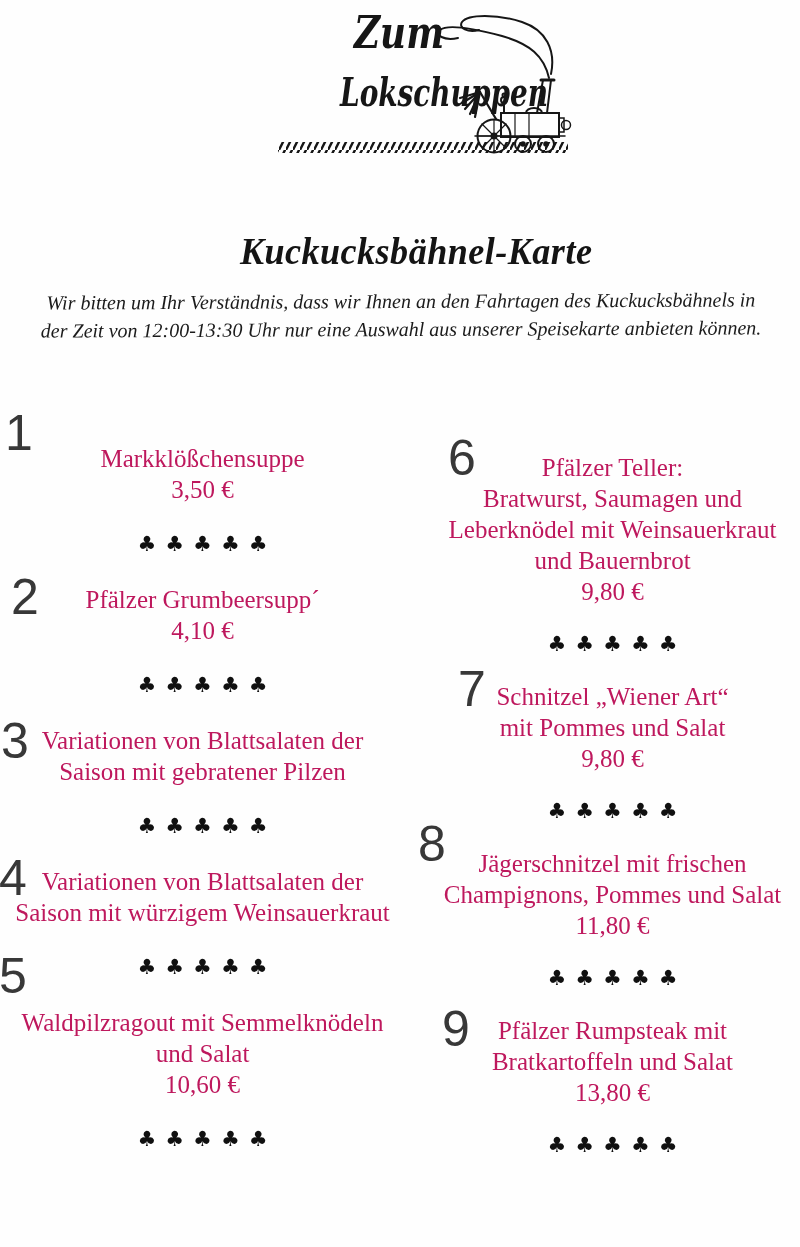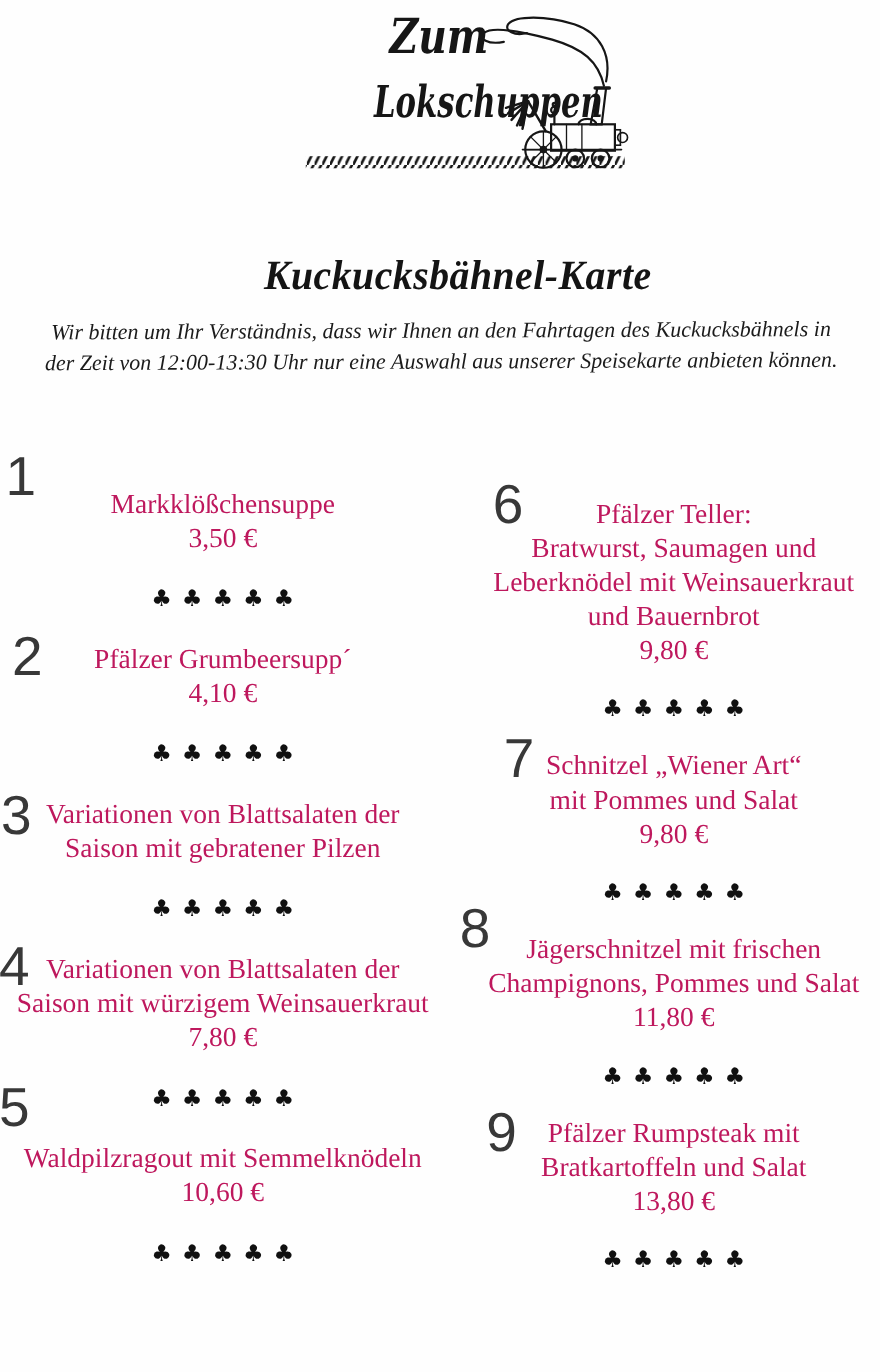--- a/index.html
+++ b/index.html
@@ -167,26 +167,26 @@
       <div class="menu-item item-n3">
         <span class="item-number">3</span>
         <div class="item-line">Variationen von Blattsalaten der</div>
         <div class="item-line">Saison mit gebratener Pilzen</div>
       </div>
       <div class="separator">♣♣♣♣♣</div>
       <div class="menu-item item-n4">
         <span class="item-number">4</span>
         <div class="item-line">Variationen von Blattsalaten der</div>
         <div class="item-line">Saison mit würzigem Weinsauerkraut</div>
-        <div class="item-price">7,80 €</div>
       </div>
       <div class="separator">♣♣♣♣♣</div>
       <div class="menu-item item-n5">
         <span class="item-number">5</span>
         <div class="item-line">Waldpilzragout mit Semmelknödeln</div>
+        <div class="item-line">und Salat</div>
         <div class="item-price">10,60 €</div>
       </div>
       <div class="separator">♣♣♣♣♣</div>
     </section>
   <section class="col col-right" id="col-right">
       <div class="menu-item item-n6">
         <span class="item-number">6</span>
         <div class="item-line">Pfälzer Teller:</div>
         <div class="item-line">Bratwurst, Saumagen und</div>
         <div class="item-line">Leberknödel mit Weinsauerkraut</div>

